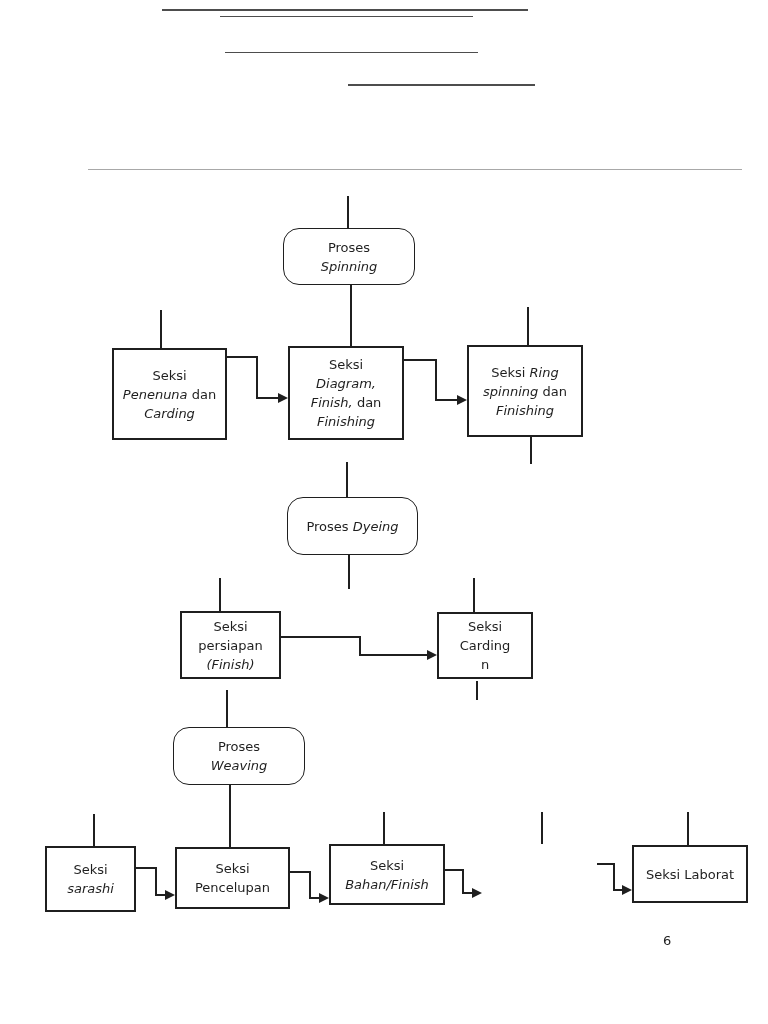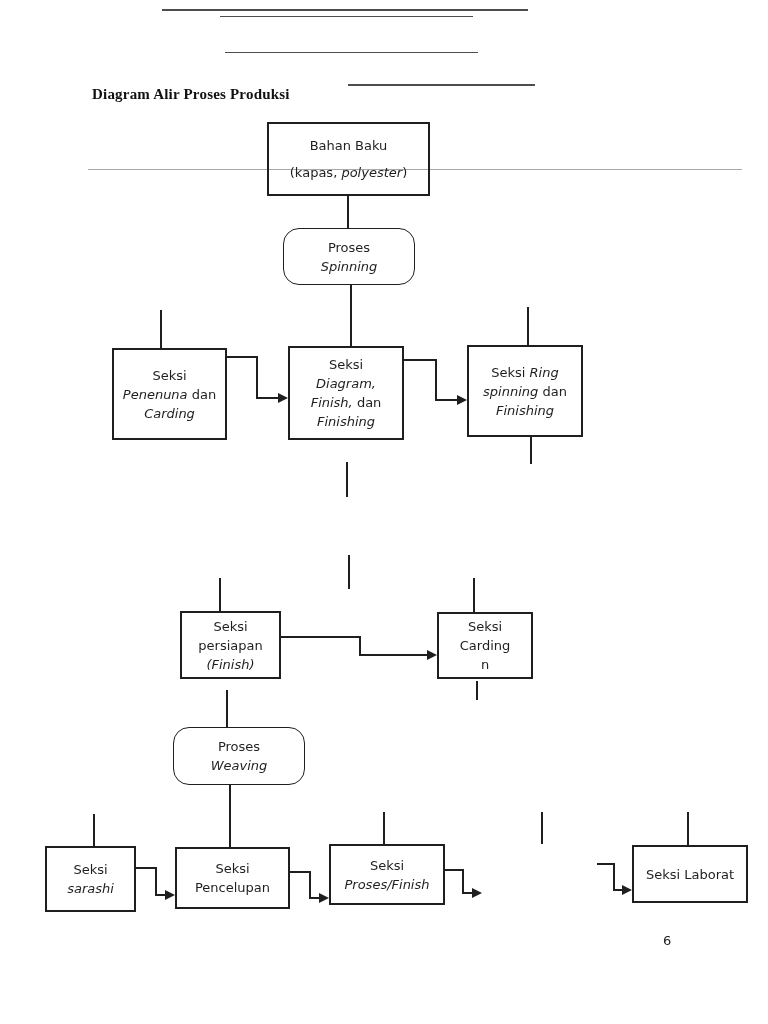--- a/index.html
+++ b/index.html
@@ -35,21 +35,20 @@
 </head>
 <body>
 
 <div class="page">
 
   <div class="rule" style="left:162px;top:9px;width:366px;height:2px;"></div>
   <div class="rule" style="left:220px;top:16px;width:253px;height:1px;"></div>
   <div class="rule" style="left:225px;top:52px;width:253px;height:1px;"></div>
   <div class="rule" style="left:348px;top:84px;width:187px;height:2px;"></div>
 
-  <div class="doc-title" style="left:92px;top:86px;">Diagram Alir Proses Produksi</div>
 
   <div class="faint-rule" style="left:88px;top:169px;width:654px;"></div>
 
   <div class="vline" style="left:347px;top:196px;width:2px;height:32px;"></div>
   <div class="vline" style="left:350px;top:285px;width:2px;height:61px;"></div>
   <div class="vline" style="left:160px;top:310px;width:2px;height:38px;"></div>
   <div class="vline" style="left:527px;top:307px;width:2px;height:38px;"></div>
   <div class="vline" style="left:530px;top:437px;width:2px;height:27px;"></div>
 
   <div class="hline" style="left:227px;top:356px;width:31px;height:2px;"></div>
@@ -94,40 +93,40 @@
   <div class="hline" style="left:445px;top:869px;width:19px;height:2px;"></div>
   <div class="vline" style="left:462px;top:869px;width:2px;height:25px;"></div>
   <div class="hline" style="left:462px;top:892px;width:10px;height:2px;"></div>
   <div class="arrow-right" style="left:472px;top:888px;"></div>
 
   <div class="hline" style="left:597px;top:863px;width:18px;height:2px;"></div>
   <div class="vline" style="left:613px;top:863px;width:2px;height:28px;"></div>
   <div class="hline" style="left:613px;top:889px;width:9px;height:2px;"></div>
   <div class="arrow-right" style="left:622px;top:885px;"></div>
 
-  <div class="box lh-lg" style="left:267px;top:122px;width:163px;height:74px;">
-    <div class="label"><span>Bahan Baku</span><br><span>(kapas, </span><em>polyester</em><span>)</span></div>
-  </div>
 
   <div class="box rounded" style="left:283px;top:228px;width:132px;height:57px;">
     <div class="label"><span>Proses</span><br><em>Spinning</em></div>
   </div>
 
   <div class="box" style="left:112px;top:348px;width:115px;height:92px;">
     <div class="label"><span>Seksi</span><br><em>Penenuna</em><span> dan</span><br><em>Carding</em></div>
   </div>
 
   <div class="box" style="left:288px;top:346px;width:116px;height:94px;">
     <div class="label"><span>Seksi</span><br><em>Diagram,</em><br><em>Finish,</em><span> dan</span><br><em>Finishing</em></div>
   </div>
 
   <div class="box" style="left:467px;top:345px;width:116px;height:92px;">
     <div class="label"><span>Seksi </span><em>Ring</em><br><em>spinning</em><span> dan</span><br><em>Finishing</em></div>
   </div>
 
+  <div class="box rounded" style="left:287px;top:497px;width:131px;height:58px;">
+    <div class="label"><span>Proses </span><em>Dyeing</em></div>
+  </div>
 
   <div class="box" style="left:180px;top:611px;width:101px;height:68px;">
     <div class="label"><span>Seksi</span><br><span>persiapan</span><br><em>(Finish)</em></div>
   </div>
 
   <div class="box" style="left:437px;top:612px;width:96px;height:67px;">
     <div class="label"><span>Seksi</span><br><span>Carding</span><br><span>n</span></div>
   </div>
 
   <div class="box rounded" style="left:173px;top:727px;width:132px;height:58px;">
@@ -136,21 +135,21 @@
 
   <div class="box" style="left:45px;top:846px;width:91px;height:66px;">
     <div class="label"><span>Seksi</span><br><em>sarashi</em></div>
   </div>
 
   <div class="box" style="left:175px;top:847px;width:115px;height:62px;">
     <div class="label"><span>Seksi</span><br><span>Pencelupan</span></div>
   </div>
 
   <div class="box" style="left:329px;top:844px;width:116px;height:61px;">
-    <div class="label"><span>Seksi</span><br><em>Proses/Finish</em></div>
+    <div class="label"><span>Seksi</span><br><em>Bahan/Finish</em></div>
   </div>
 
 
   <div class="box" style="left:632px;top:845px;width:116px;height:58px;">
     <div class="label"><span>Seksi Laborat</span></div>
   </div>
 
   <div class="page-number" style="left:663px;top:933px;">6</div>
 
 </div>

